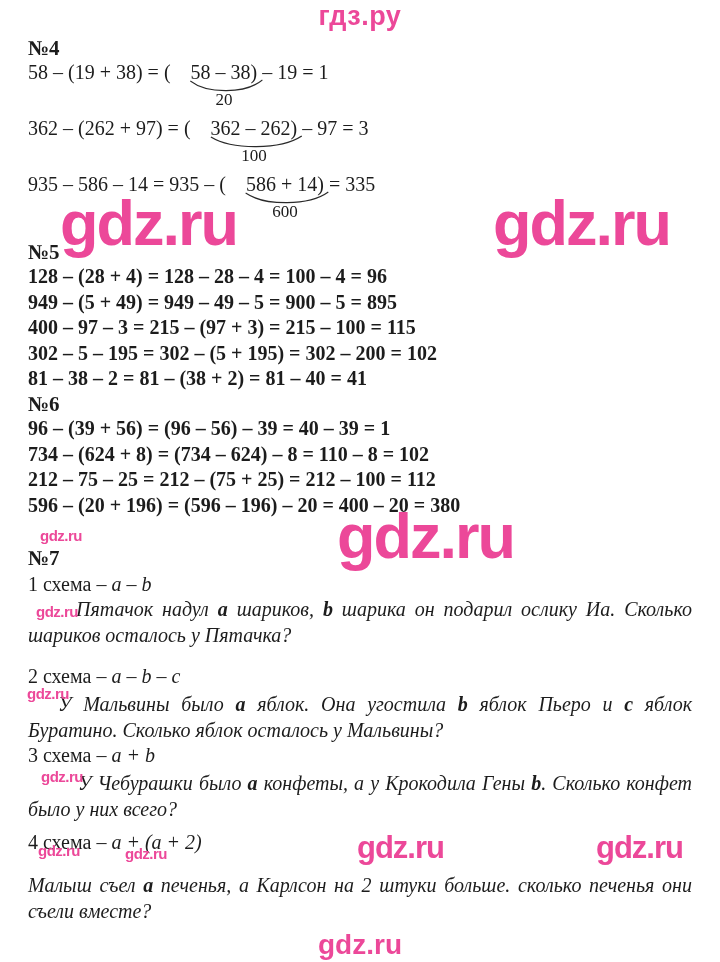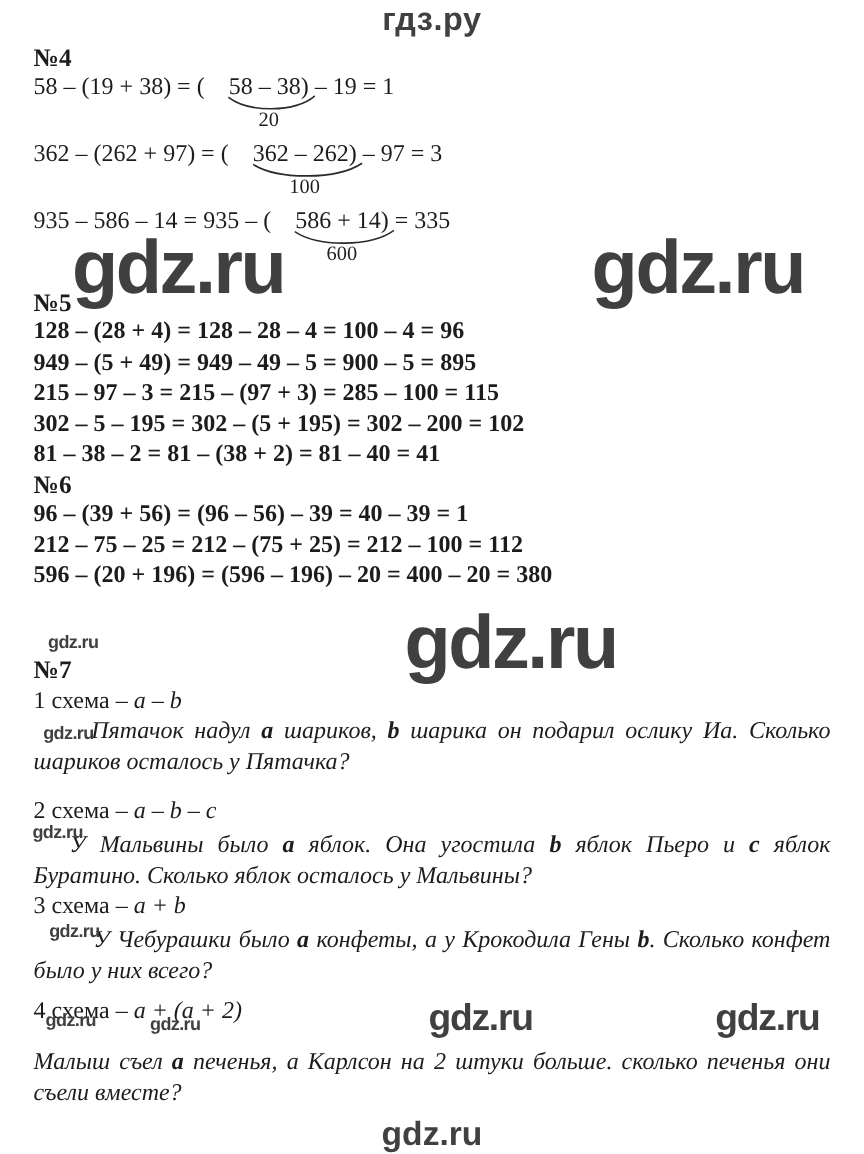--- a/index.html
+++ b/index.html
@@ -6,21 +6,21 @@
   html, body { width: 720px; height: 962px; }
   body {
     position: relative;
     background: #ffffff;
     color: #1c1c1c;
     font-family: "Liberation Serif", serif;
     overflow: hidden;
   }
 
   
-  .sans-bold { font-family: "Liberation Sans", sans-serif; font-weight: 700; color: #404040; }
+  .sans-bold { font-family: "Liberation Sans", sans-serif; font-weight: 700; color: #ec4899; }
   .site-header {
     position: absolute; top: 1px; left: 50%; transform: translateX(-50%);
     font-size: 27px; letter-spacing: 0.5px;
   }
   .wm { position: absolute; white-space: nowrap; line-height: 1; }
   .wm-big   { font-size: 63px; letter-spacing: -2px; }
   .wm-med   { font-size: 31px; letter-spacing: -1px; }
   .wm-small { font-size: 15px; letter-spacing: -0.5px; }
   .wm-big-left   { top: 192px; left: 60px; }
   .wm-big-right  { top: 192px; left: 493px; }
@@ -103,28 +103,29 @@
   </div>
 </div>
 
 <div class="wm wm-big wm-big-left sans-bold">gdz.ru</div>
 <div class="wm wm-big wm-big-right sans-bold">gdz.ru</div>
 
 <div class="section" id="sec5">
   <div class="sec-title">№5</div>
   <div class="ln">128 – (28 + 4) = 128 – 28 – 4 = 100 – 4 = 96</div>
   <div class="ln">949 – (5 + 49) = 949 – 49 – 5 = 900 – 5 = 895</div>
-  <div class="ln">215 – 97 – 3 = 215 – (97 + 3) = 285 – 100 = 115</div>
+  <div class="ln">400 – 97 – 3 = 215 – (97 + 3) = 215 – 100 = 115</div>
   <div class="ln">302 – 5 – 195 = 302 – (5 + 195) = 302 – 200 = 102</div>
   <div class="ln">81 – 38 – 2 = 81 – (38 + 2) = 81 – 40 = 41</div>
 </div>
 
 <div class="section" id="sec6">
   <div class="sec-title">№6</div>
   <div class="ln">96 – (39 + 56) = (96 – 56) – 39 = 40 – 39 = 1</div>
+  <div class="ln">734 – (624 + 8) = (734 – 624) – 8 = 110 – 8 = 102</div>
   <div class="ln">212 – 75 – 25 = 212 – (75 + 25) = 212 – 100 = 112</div>
   <div class="ln">596 – (20 + 196) = (596 – 196) – 20 = 400 – 20 = 380</div>
 </div>
 
 <div class="wm wm-big wm-big-center sans-bold">gdz.ru</div>
 <div class="wm wm-small wm-s1 sans-bold">gdz.ru</div>
 
 <div class="section" id="sec7">
   <div class="sec-title">№7</div>
 

